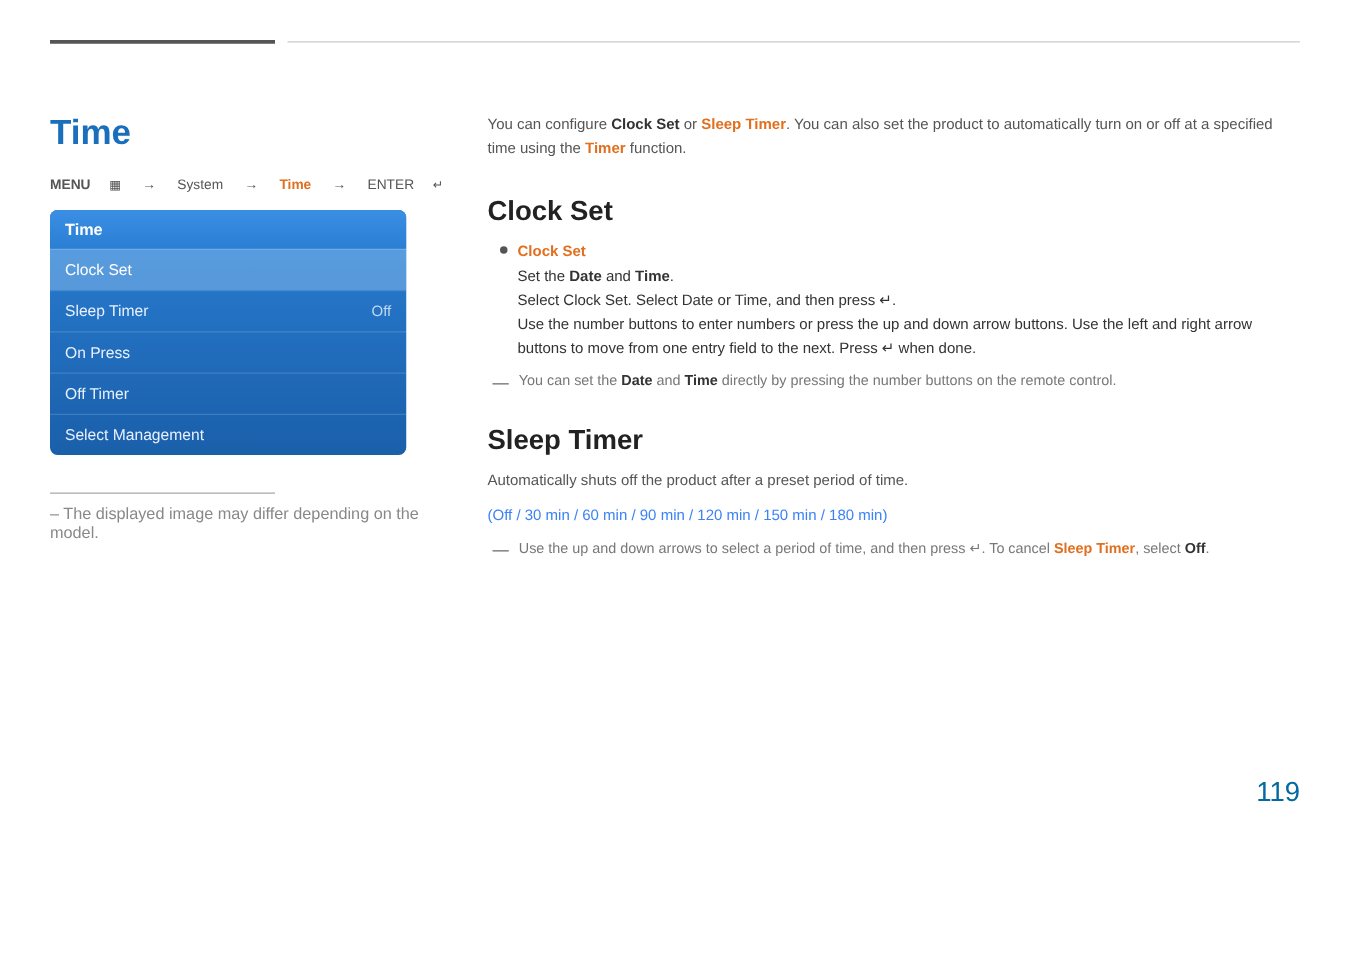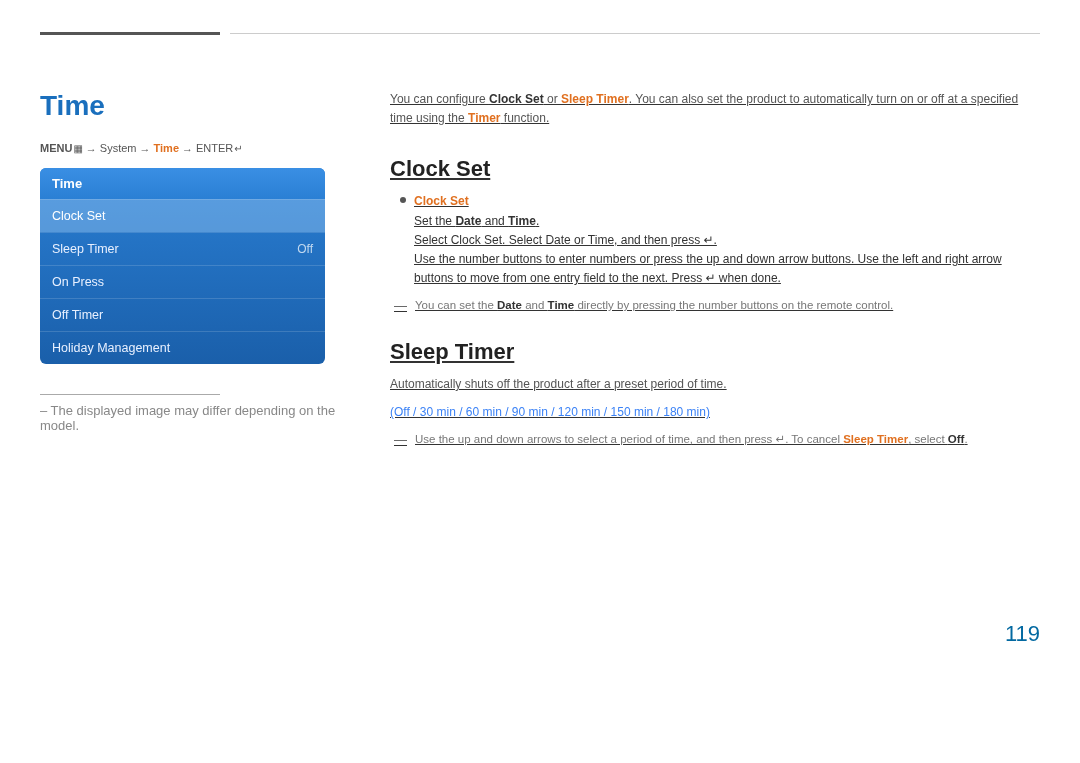--- a/index.html
+++ b/index.html
@@ -54,21 +54,21 @@
       color: #1a6fbd;
       margin-bottom: 20px;
     }
 
     .menu-path {
       font-size: 11px;
       color: #555;
       margin-bottom: 14px;
       display: flex;
       align-items: center;
-      gap: 1px;
+      gap: 15px;
     }
     .menu-path .menu-bold { font-weight: bold; }
     .menu-path .menu-orange { color: #e07020; font-weight: bold; }
     .menu-path .arrow { color: #555; margin: 0 2px; }
 
     
     .sidebar-menu {
       width: 285px;
       border-radius: 6px;
       overflow: hidden;
@@ -116,21 +116,20 @@
       font-size: 13px;
       color: #888;
     }
 
     
     .right-panel {
       position: absolute;
       left: 390px;
       top: 90px;
       right: 40px;
-      text-decoration: underline;
     }
 
     .intro-text {
       font-size: 12px;
       color: #555;
       line-height: 1.6;
       margin-bottom: 28px;
     }
     .intro-text strong { font-weight: bold; color: #333; }
     .intro-text .orange { color: #e07020; font-weight: bold; }
@@ -260,21 +259,21 @@
       </div>
       <div class="sidebar-item">
         <span class="item-label">On Press</span>
         <span class="item-value"></span>
       </div>
       <div class="sidebar-item">
         <span class="item-label">Off Timer</span>
         <span class="item-value"></span>
       </div>
       <div class="sidebar-item">
-        <span class="item-label">Holiday Management</span>
+        <span class="item-label">Select Management</span>
         <span class="item-value"></span>
       </div>
     </div>
 
     <div class="left-note">
       <div class="divider-note"></div>
       <p>
         <span>– </span>
         <span>The displayed image may differ depending on the model.</span>
       </p>

